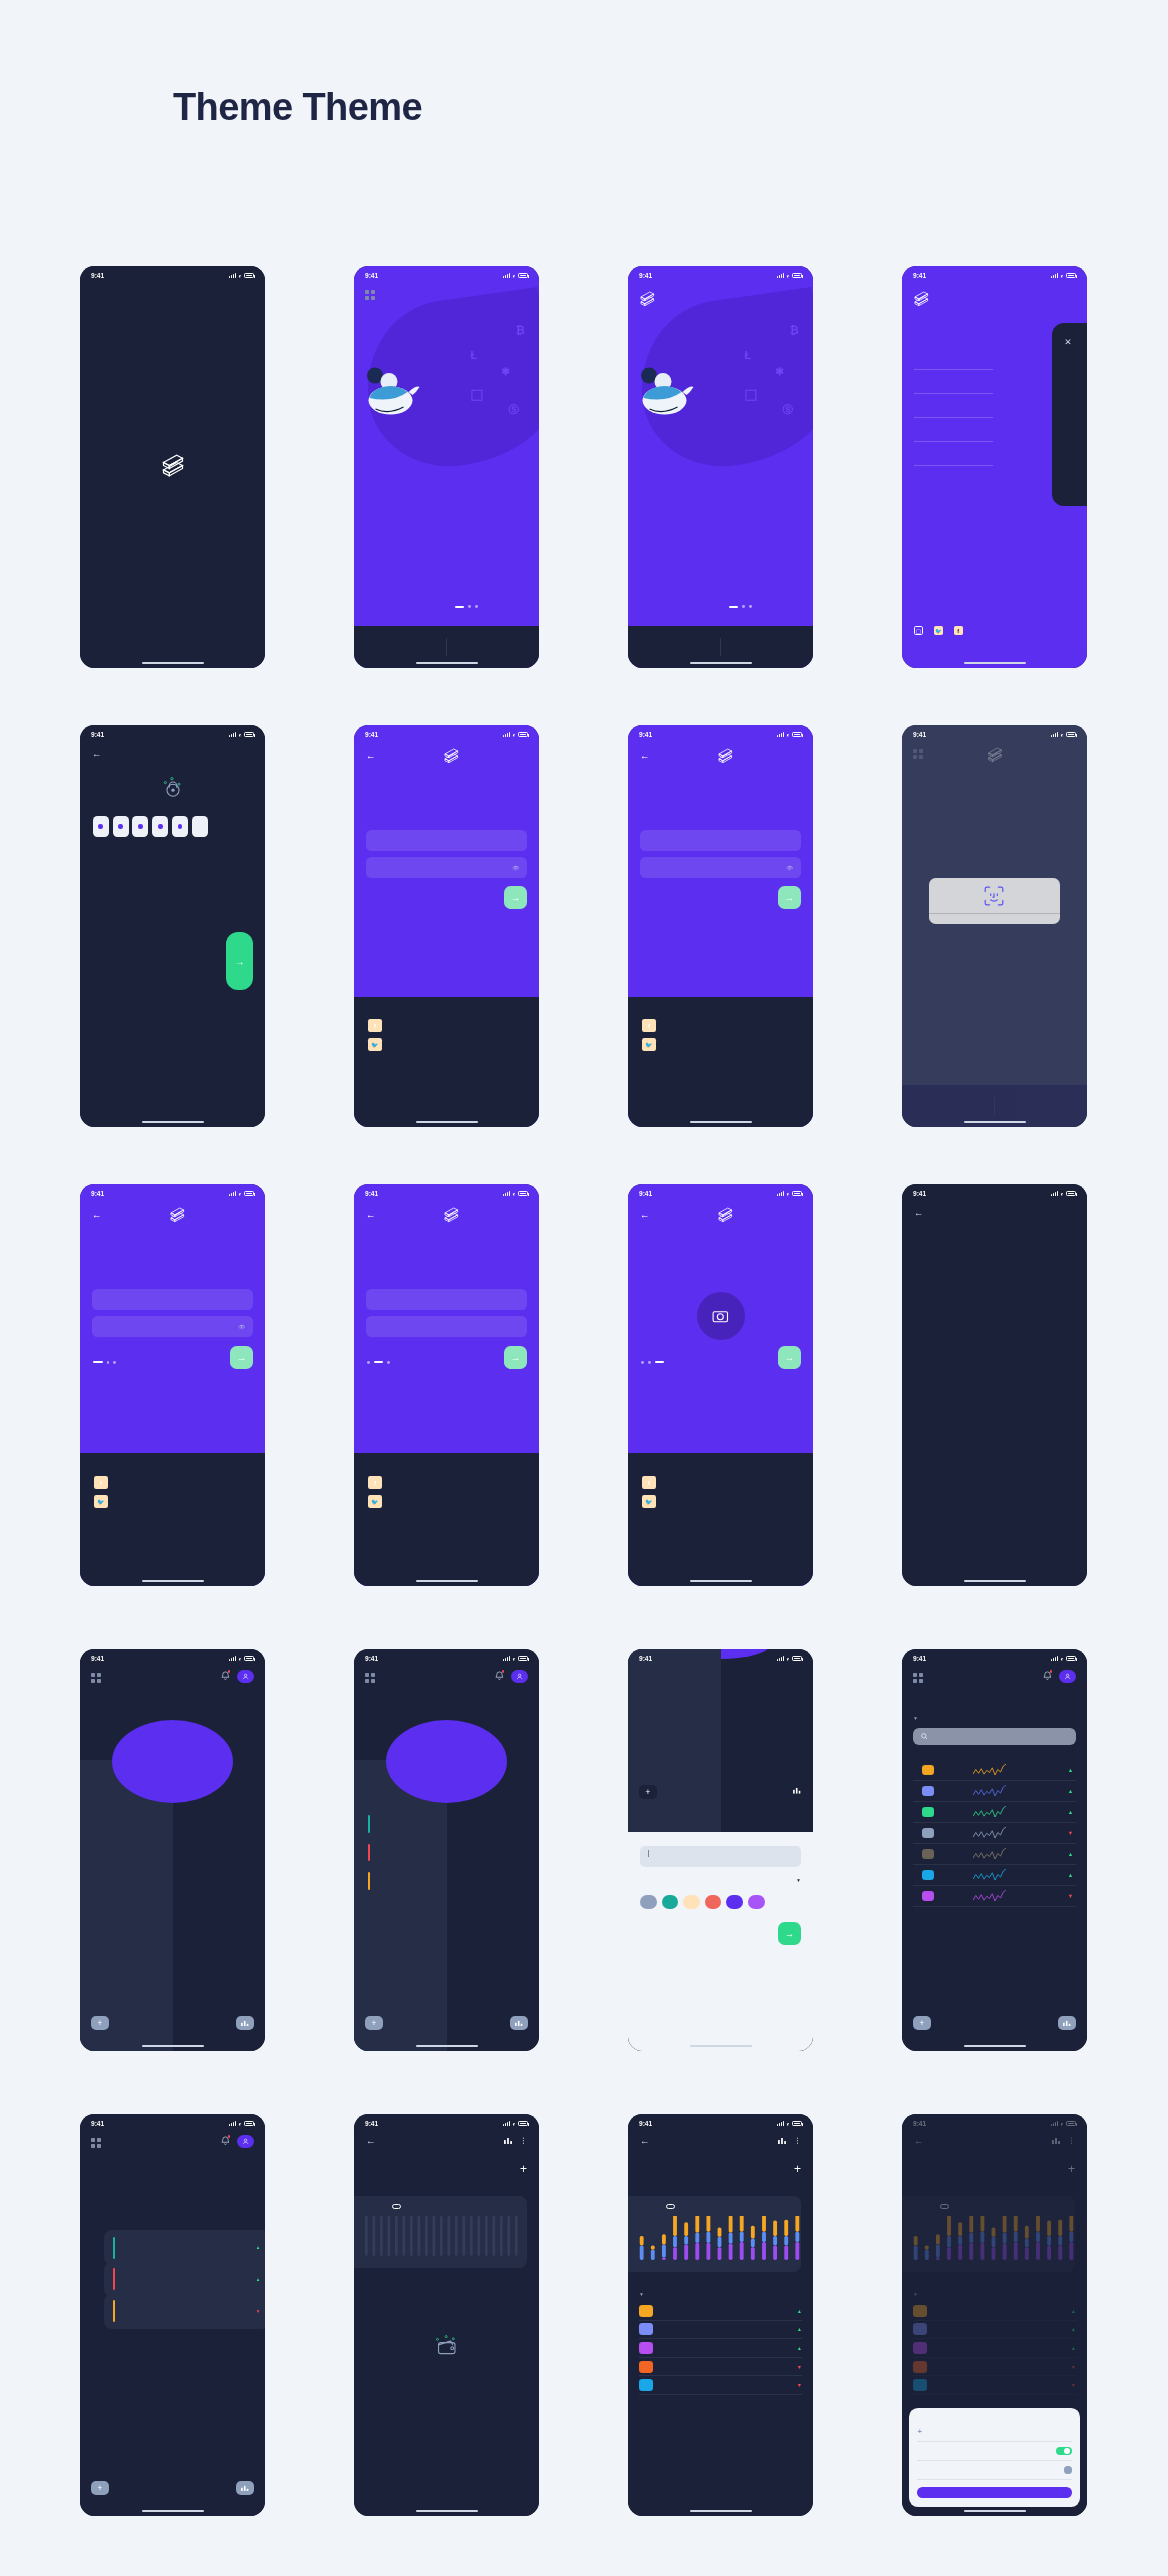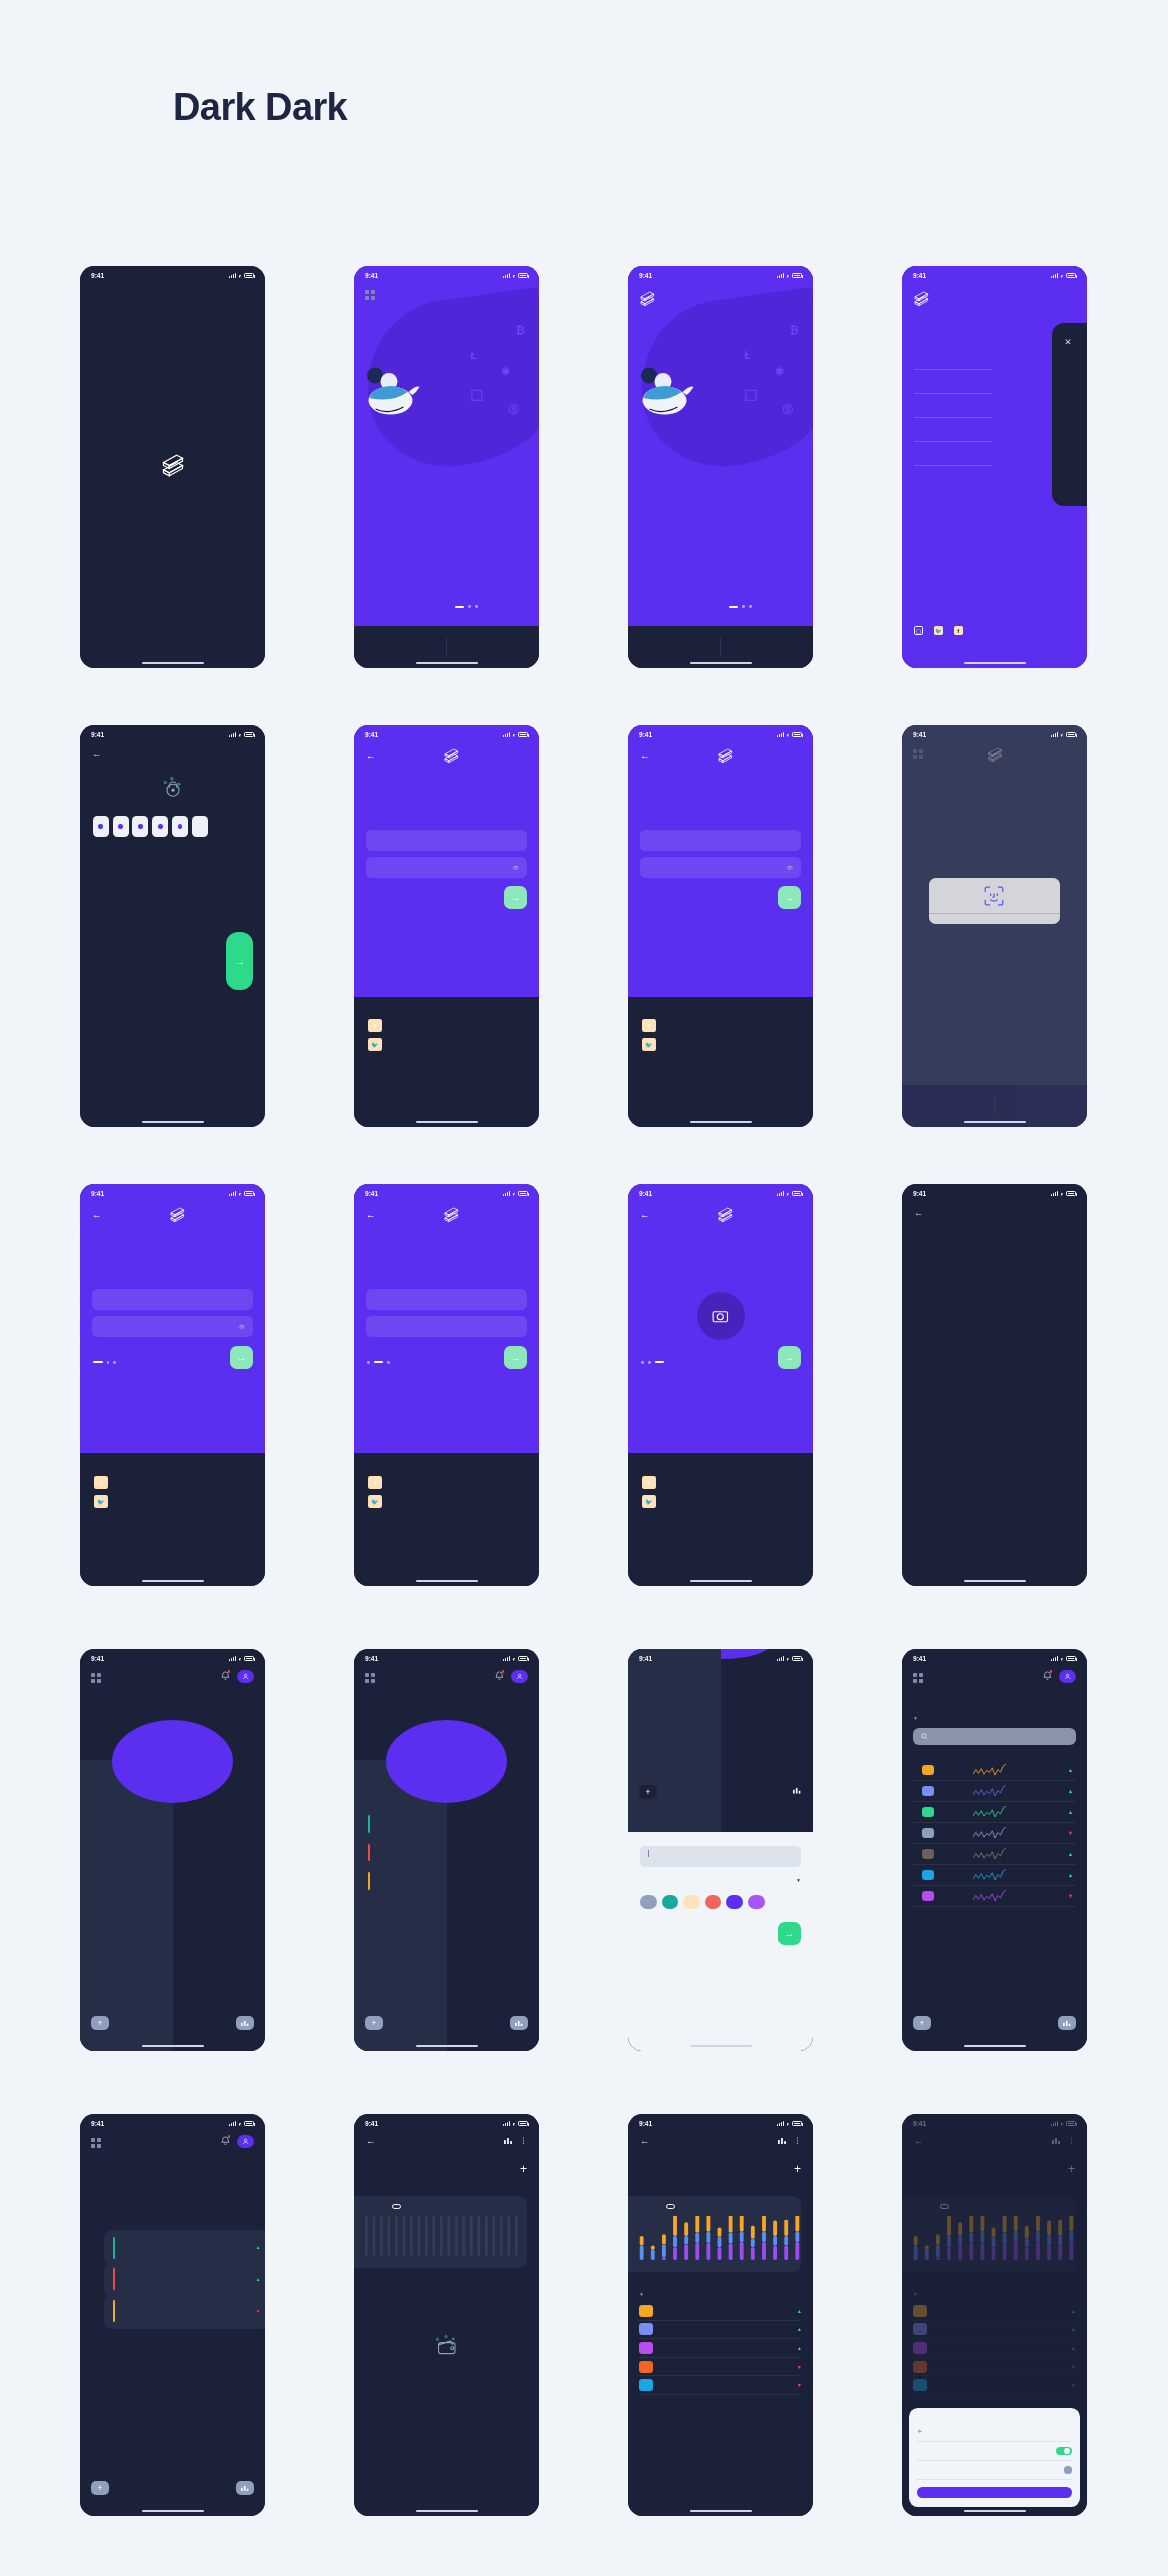--- a/index.html
+++ b/index.html
@@ -173,21 +173,21 @@
   .modal .mh { text-align:center; font-size: 5.3px; color:#8f9ab4; margin-bottom: 6.6px;}
   .mrow2 { display:flex; align-items:center; justify-content:space-between; border-top:0.6px solid #dde2ea; font-size: 5.5px; font-weight:bold; padding: 5px 0;}
   .toggle { width: 15.5px; height: 8.3px; border-radius: 4.4px; background:#2ed98b; position:relative;}
   .toggle i { position:absolute; right:1.1px; top:1.1px; width:6px;height:6px;border-radius:50%;background:#fff;}
   .toggle.off { width:7.2px;height:7.2px;border-radius:50%;background:#8fa0bd;}
   .savebtn { background:#5b2ef0; color:#fff; border-radius: 5.5px; text-align:center; font-size: 6.6px; font-weight:bold; padding: 5.5px 0; margin-top: 7.7px;}
 </style>
 </head>
 <body>
 
-<div class="page-title">Dark Dark</div>
+<div class="page-title">Theme Theme</div>
 
 <div class="grid" id="grid">
     <div class="phone" style="left:80px;top:266px">
       <div class="scr s1">
         <div class="statusbar" style="color:#fff">
     <span>9:41</span>
     <span class="sb-right">
       <span class="sig">
               <i></i>
               <i></i>

